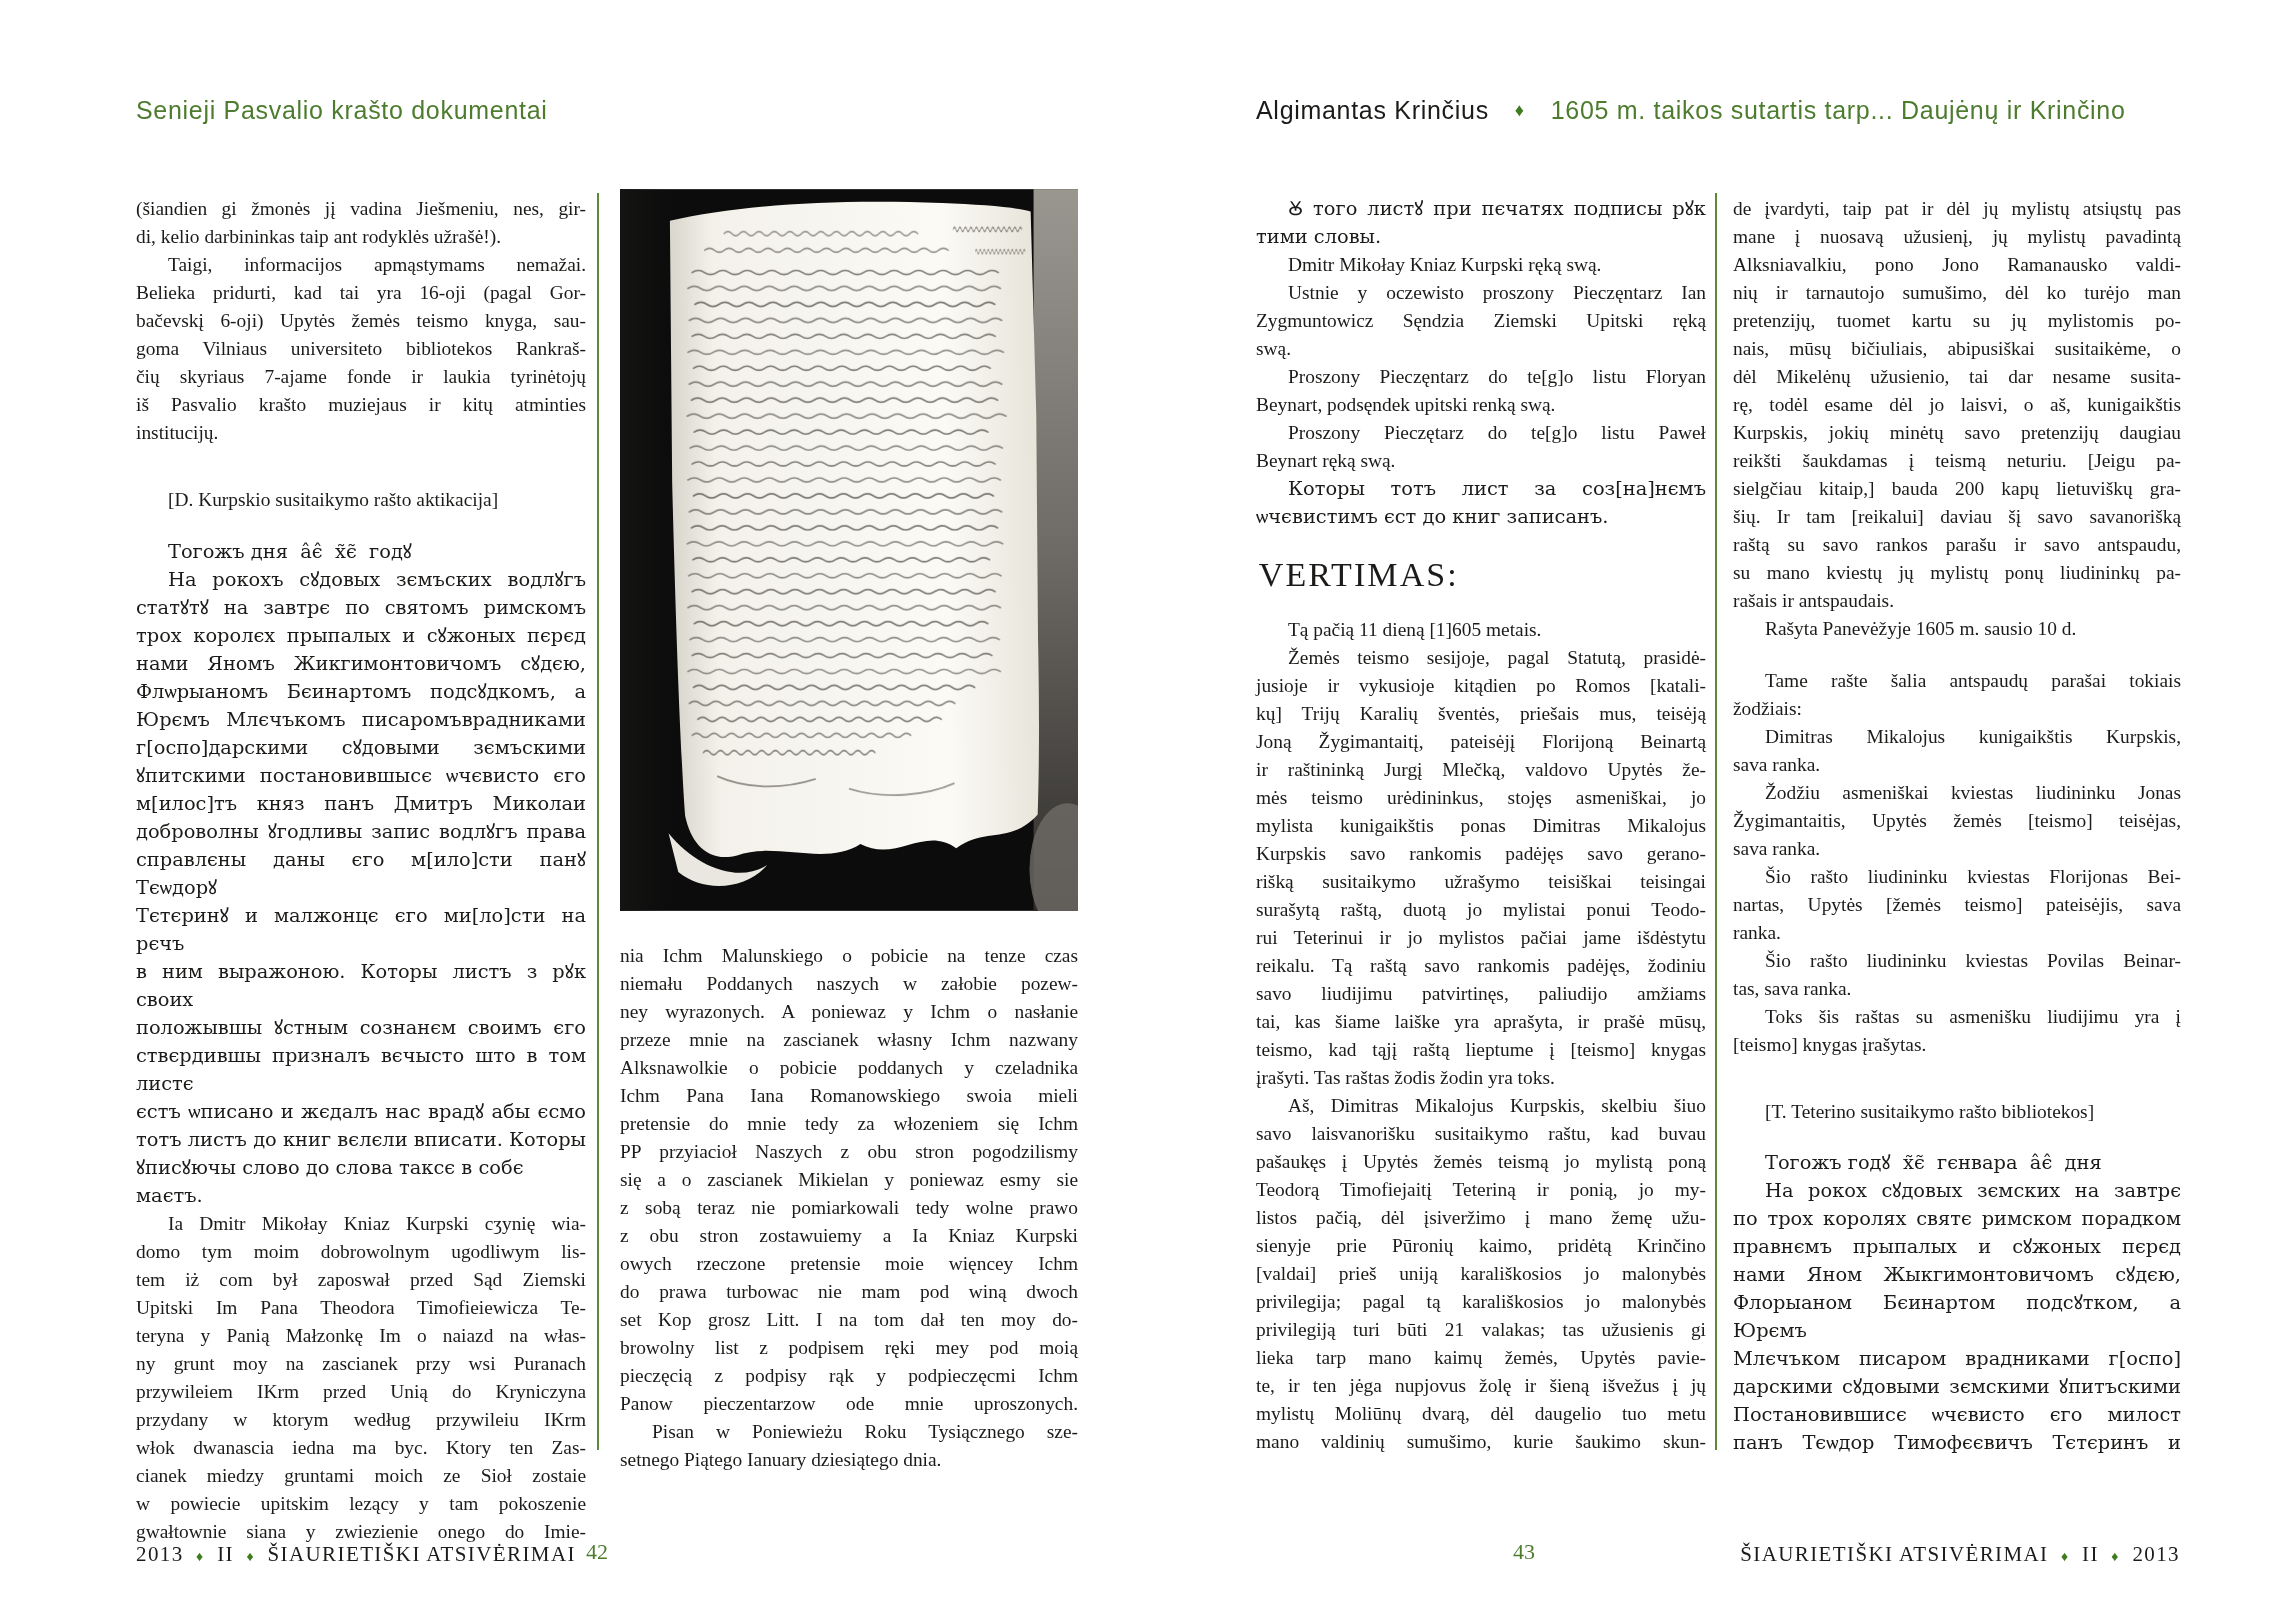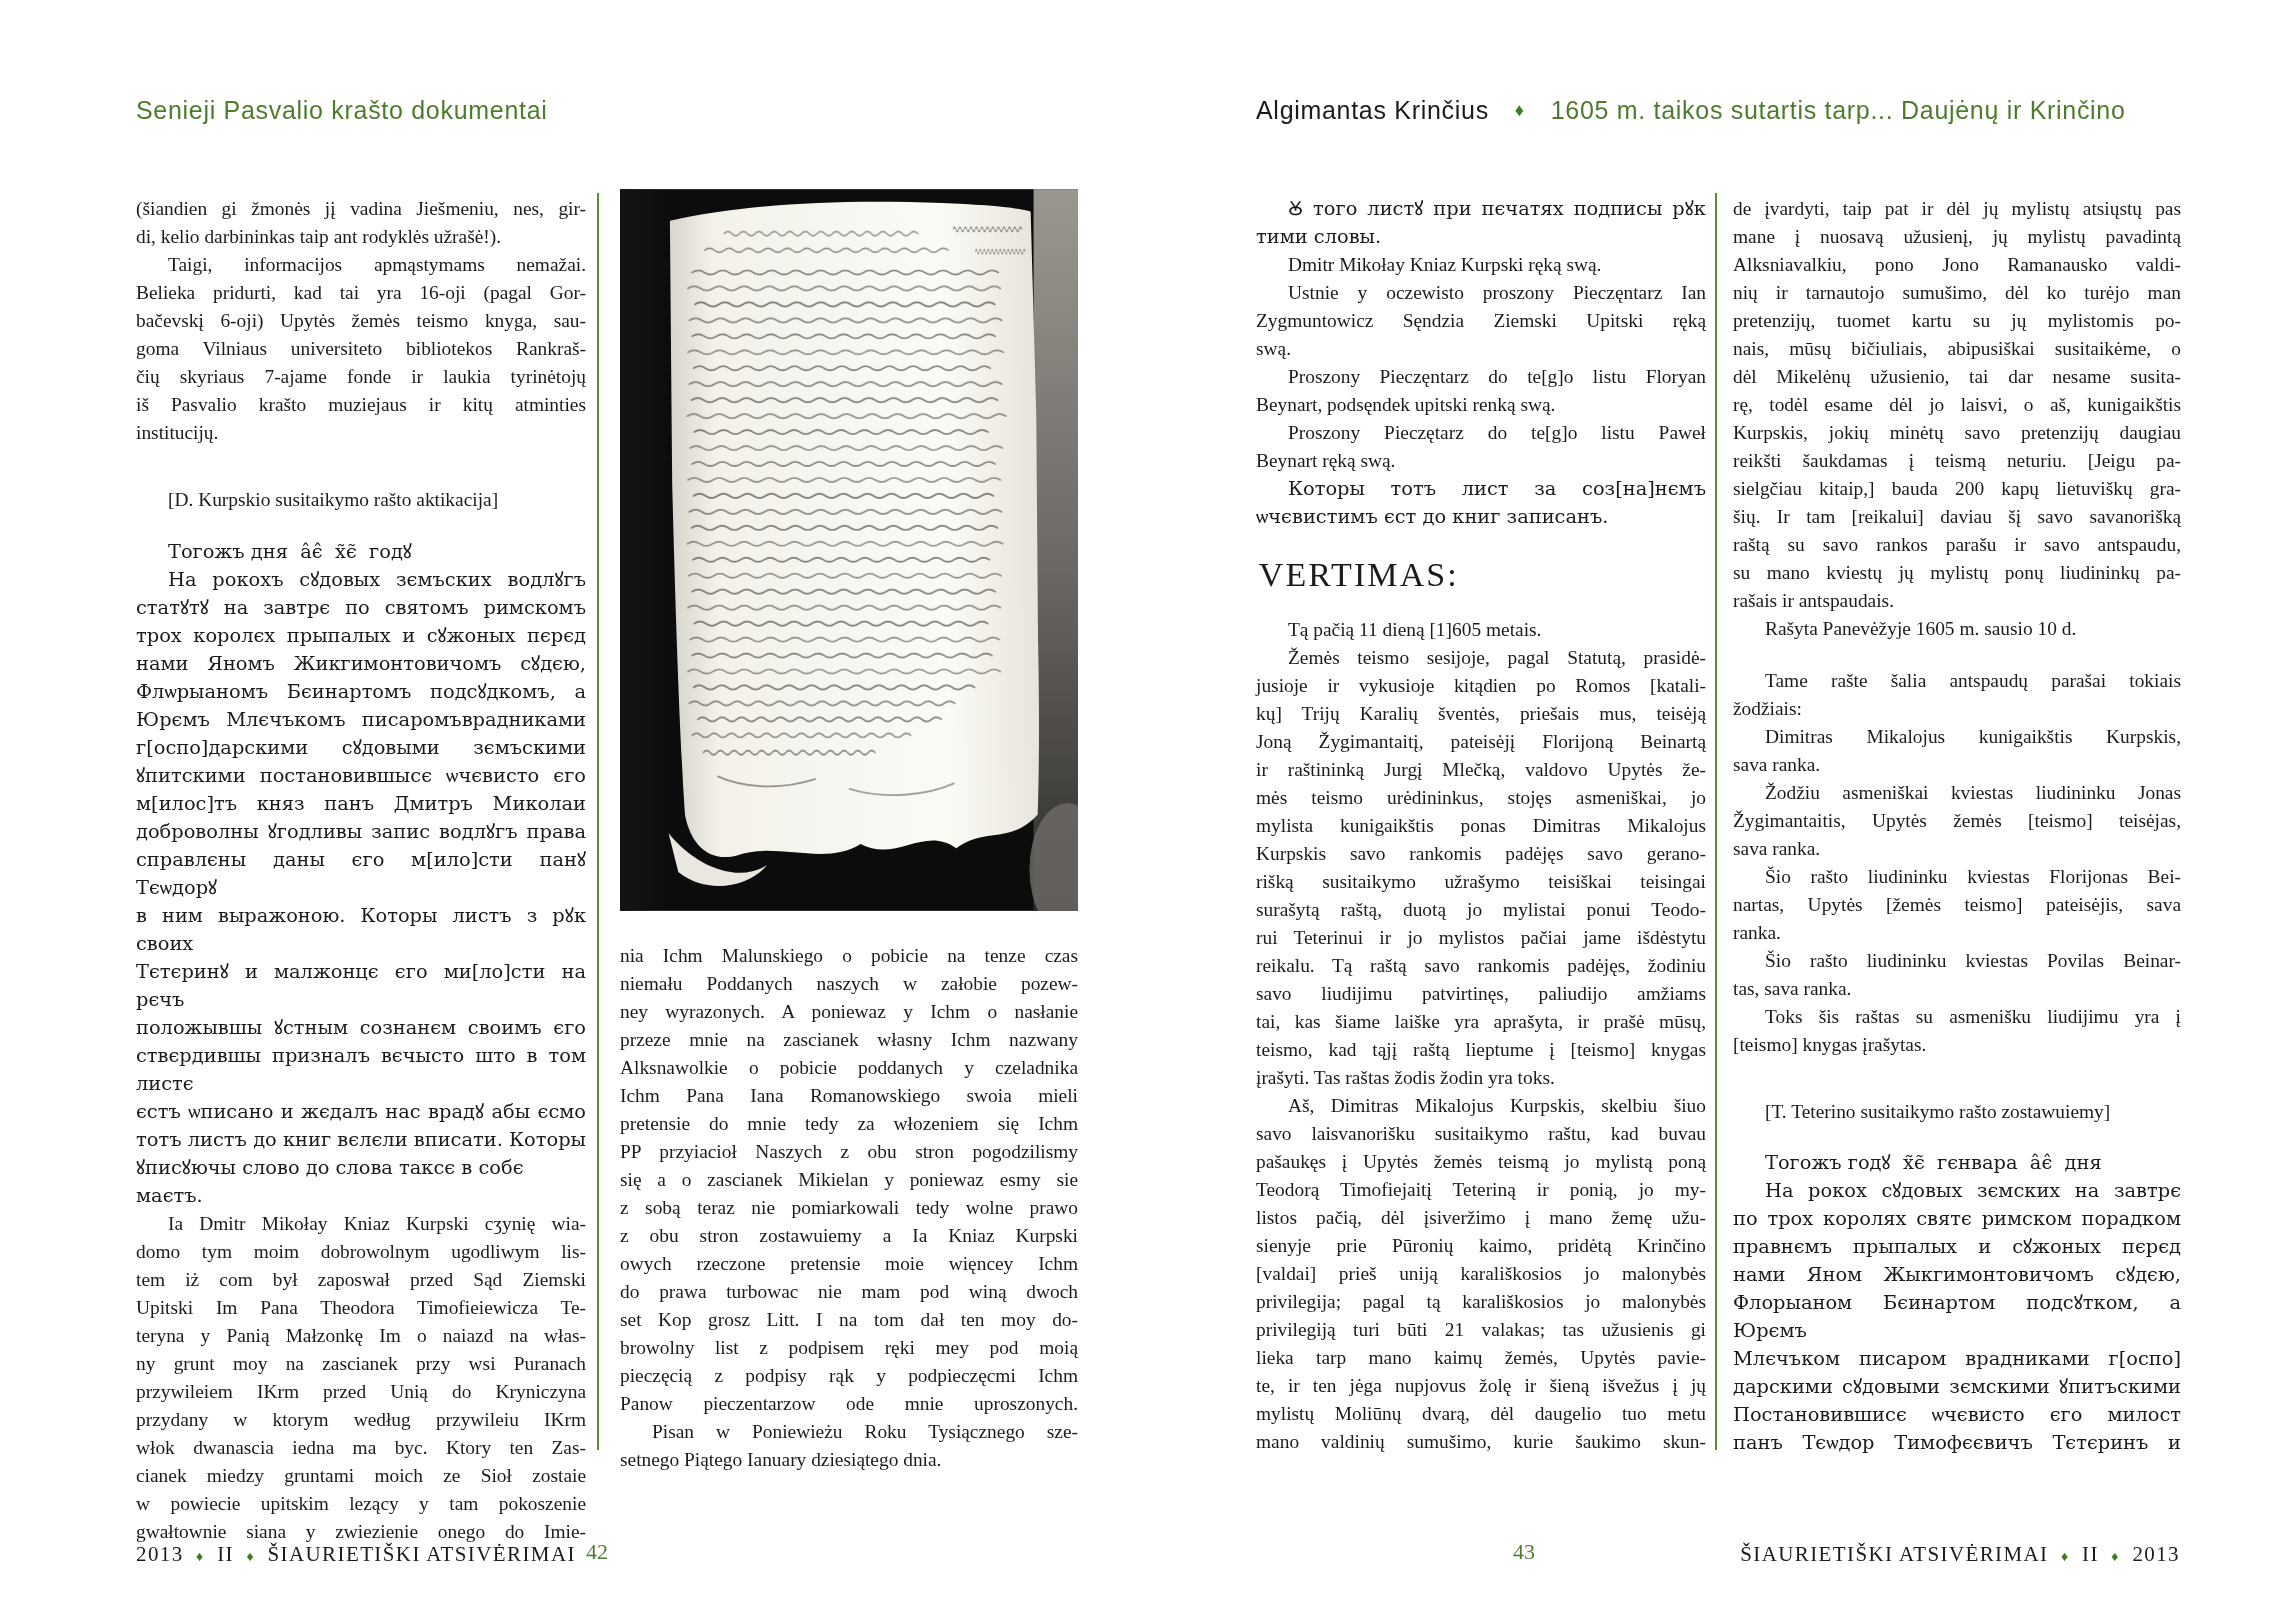--- a/index.html
+++ b/index.html
@@ -149,22 +149,22 @@
       <div class="line cyr j">статꙋтꙋ на завтрє по святомъ римскомъ</div>
       <div class="line cyr j">трох королєх прыпалых и сꙋжоных пєрєд</div>
       <div class="line cyr j">нами Яномъ Жикгимонтовичомъ сꙋдєю,</div>
       <div class="line cyr j">Флѡрыаномъ Бєинартомъ подсꙋдкомъ, а</div>
       <div class="line cyr j">Юрємъ Млєчъкомъ писаромъврадниками</div>
       <div class="line cyr j">г[оспо]дарскими сꙋдовыми зємъскими</div>
       <div class="line cyr j">ꙋпитскими постановившысє ѡчєвисто єго</div>
       <div class="line cyr j">м[илос]тъ княз панъ Дмитръ Миколаи</div>
       <div class="line cyr j">доброволны ꙋгодливы запис водлꙋгъ права</div>
       <div class="line cyr j">справлєны даны єго м[ило]сти панꙋ Тєѡдорꙋ</div>
+      <div class="line cyr j">Тєтєринꙋ и малжонцє єго ми[ло]сти на рєчъ</div>
       <div class="line cyr j">в ним выражоною. Которы листъ з рꙋк своих</div>
-      <div class="line cyr j">Тєтєринꙋ и малжонцє єго ми[ло]сти на рєчъ</div>
       <div class="line cyr j">положывшы ꙋстным сознанєм своимъ єго</div>
       <div class="line cyr j">ствєрдившы призналъ вєчысто што в том листє</div>
       <div class="line cyr j">єстъ ѡписано и жєдалъ нас врадꙋ абы єсмо</div>
       <div class="line cyr j">тотъ листъ до книг вєлєли вписати. Которы</div>
       <div class="line cyr">ꙋписꙋючы слово до слова таксє в собє маєтъ.</div>
       <div class="line in j">Ia Dmitr Mikołay Kniaz Kurpski cʒynię wia-</div>
       <div class="line j">domo tym moim dobrowolnym ugodliwym lis-</div>
       <div class="line j">tem iż com był zaposwał przed Sąd Ziemski</div>
       <div class="line j">Upitski Im Pana Theodora Timofieiewicza Te-</div>
       <div class="line j">teryna y Panią Małzonkę Im o naiazd na włas-</div>
@@ -266,21 +266,21 @@
       <div class="line in j">Žodžiu asmeniškai kviestas liudininku Jonas</div>
       <div class="line j">Žygimantaitis, Upytės žemės [teismo] teisėjas,</div>
       <div class="line">sava ranka.</div>
       <div class="line in j">Šio rašto liudininku kviestas Florijonas Bei-</div>
       <div class="line j">nartas, Upytės [žemės teismo] pateisėjis, sava</div>
       <div class="line">ranka.</div>
       <div class="line in j">Šio rašto liudininku kviestas Povilas Beinar-</div>
       <div class="line">tas, sava ranka.</div>
       <div class="line in j">Toks šis raštas su asmenišku liudijimu yra į</div>
       <div class="line">[teismo] knygas įrašytas.</div>
-      <div class="line in gap-lg">[T. Teterino susitaikymo rašto zostawuiemy]</div>
+      <div class="line in gap-lg">[T. Teterino susitaikymo rašto bibliotekos]</div>
       <div class="line in cyr gap-md">Тогожъ годꙋ &nbsp;х̃є̃&nbsp; гєнвара &nbsp;а̂є̂&nbsp; дня</div>
       <div class="line in cyr j">На рокох сꙋдовых зємских на завтрє</div>
       <div class="line cyr j">по трох королях святє римском порадком</div>
       <div class="line cyr j">правнємъ прыпалых и сꙋжоных пєрєд</div>
       <div class="line cyr j">нами Яном Жыкгимонтовичомъ сꙋдєю,</div>
       <div class="line cyr j">Флорыаном Бєинартом подсꙋтком, а Юрємъ</div>
       <div class="line cyr j">Млєчъком писаром врадниками г[оспо]</div>
       <div class="line cyr j">дарскими сꙋдовыми зємскими ꙋпитъскими</div>
       <div class="line cyr j">Постановившисє ѡчєвисто єго милост</div>
       <div class="line cyr j">панъ Тєѡдор Тимофєєвичъ Тєтєринъ и</div>

